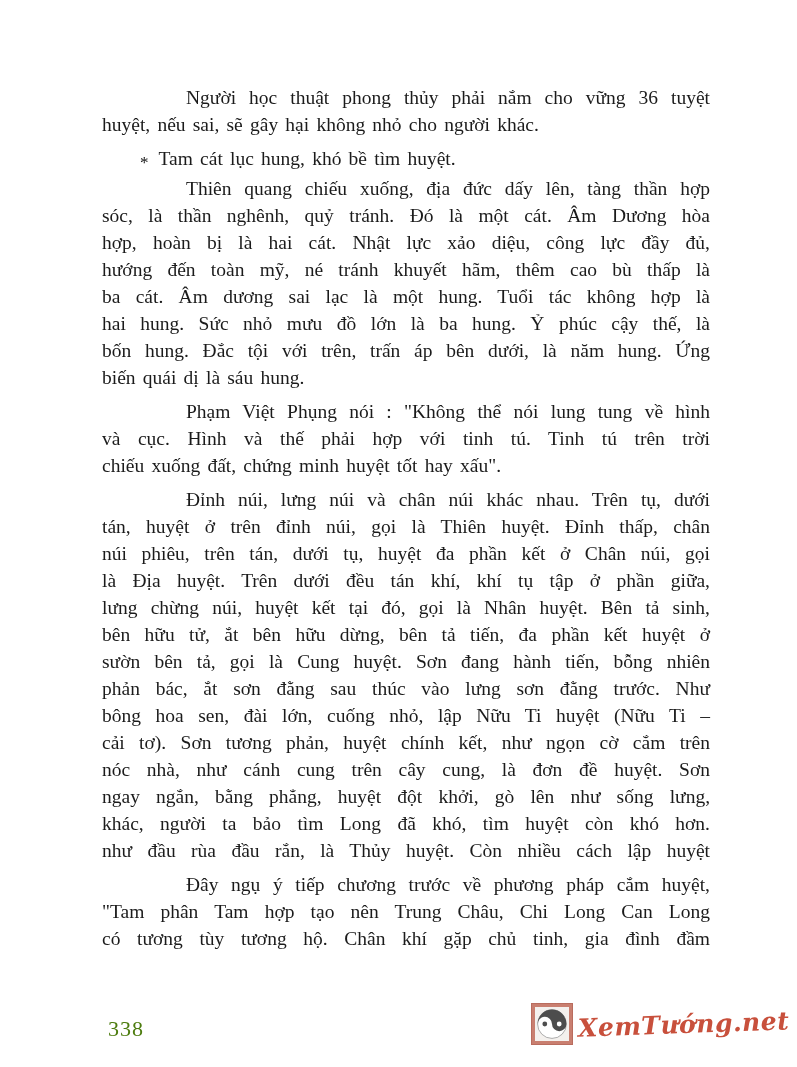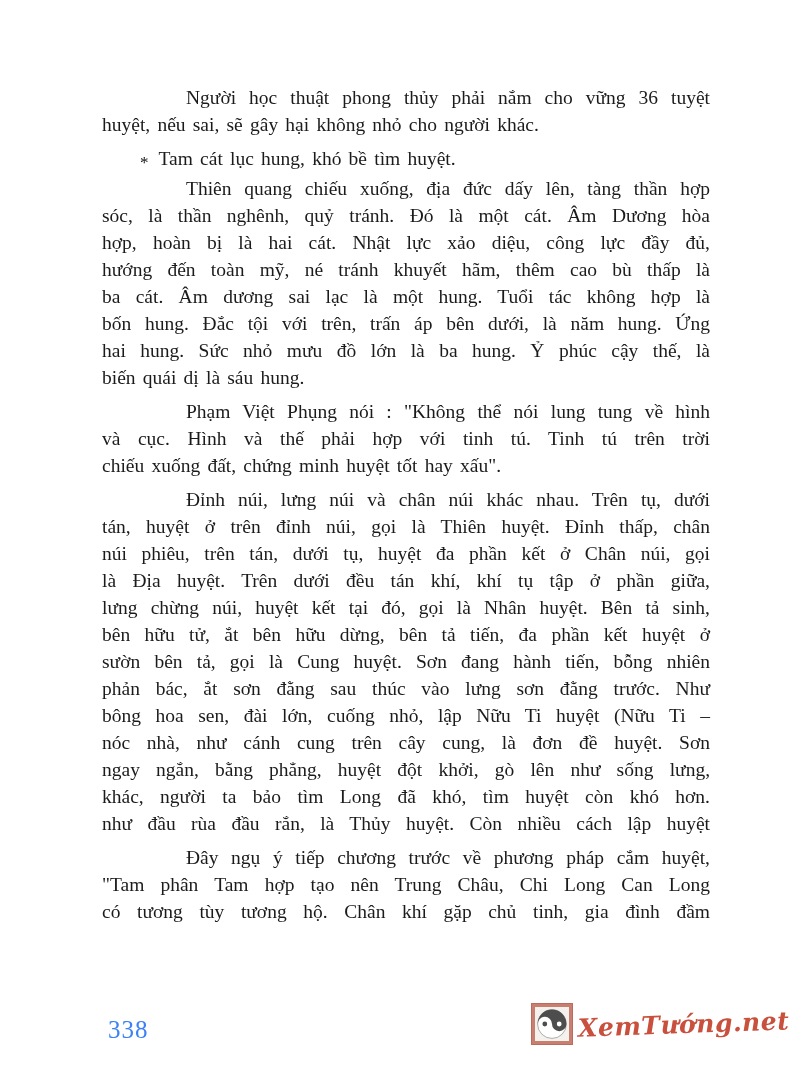--- a/index.html
+++ b/index.html
@@ -37,23 +37,23 @@
     display:inline-block;
     font-size:17px;
     position:relative;
     top:3px;
     margin-right:10px;
     color:#111;
   }
   .page-number{
     position:absolute;
     left:108px;top:1016px;
-    font-size:25px;
+    font-size:22px;
     letter-spacing:1px;
-    color:#3b82f6;
+    color:#4d7c0f;
   }
   .watermark{
     position:absolute;
     right:8px;top:1003px;
     display:flex;
     align-items:center;
     gap:5px;
   }
   .yy-box{
     width:42px;height:42px;
@@ -86,39 +86,40 @@
       <div class="line indent">Người học thuật phong thủy phải nắm cho vững 36 tuyệt</div>
       <div class="line nojust">huyệt, nếu sai, sẽ gây hại không nhỏ cho người khác.</div>
     </div>
     <div class="bullet-row"><span class="bullet-marker">*</span><span>Tam cát lục hung, khó bề tìm huyệt.</span></div>
     <div class="block">
       <div class="line indent">Thiên quang chiếu xuống, địa đức dấy lên, tàng thần hợp</div>
       <div class="line">sóc, là thần nghênh, quỷ tránh. Đó là một cát. Âm Dương hòa</div>
       <div class="line">hợp, hoàn bị là hai cát. Nhật lực xảo diệu, công lực đầy đủ,</div>
       <div class="line">hướng đến toàn mỹ, né tránh khuyết hãm, thêm cao bù thấp là</div>
       <div class="line">ba cát. Âm dương sai lạc là một hung. Tuổi tác không hợp là</div>
+      <div class="line">hai hung. Sức nhỏ mưu đồ lớn là ba hung. Ỷ phúc cậy thế, là</div>
       <div class="line">bốn hung. Đắc tội với trên, trấn áp bên dưới, là năm hung. Ứng</div>
-      <div class="line">hai hung. Sức nhỏ mưu đồ lớn là ba hung. Ỷ phúc cậy thế, là</div>
       <div class="line nojust">biến quái dị là sáu hung.</div>
     </div>
     <div class="block">
       <div class="line indent">Phạm Việt Phụng nói : "Không thể nói lung tung về hình</div>
       <div class="line">và cục. Hình và thế phải hợp với tinh tú. Tinh tú trên trời</div>
       <div class="line nojust">chiếu xuống đất, chứng minh huyệt tốt hay xấu".</div>
     </div>
     <div class="block">
       <div class="line indent">Đỉnh núi, lưng núi và chân núi khác nhau. Trên tụ, dưới</div>
       <div class="line">tán, huyệt ở trên đỉnh núi, gọi là Thiên huyệt. Đỉnh thấp, chân</div>
       <div class="line">núi phiêu, trên tán, dưới tụ, huyệt đa phần kết ở Chân núi, gọi</div>
       <div class="line">là Địa huyệt. Trên dưới đều tán khí, khí tụ tập ở phần giữa,</div>
       <div class="line">lưng chừng núi, huyệt kết tại đó, gọi là Nhân huyệt. Bên tả sinh,</div>
       <div class="line">bên hữu tử, ắt bên hữu dừng, bên tả tiến, đa phần kết huyệt ở</div>
       <div class="line">sườn bên tả, gọi là Cung huyệt. Sơn đang hành tiến, bỗng nhiên</div>
       <div class="line">phản bác, ắt sơn đằng sau thúc vào lưng sơn đằng trước. Như</div>
       <div class="line">bông hoa sen, đài lớn, cuống nhỏ, lập Nữu Ti huyệt (Nữu Ti –</div>
+      <div class="line">cải tơ). Sơn tương phản, huyệt chính kết, như ngọn cờ cắm trên</div>
       <div class="line">nóc nhà, như cánh cung trên cây cung, là đơn đề huyệt. Sơn</div>
       <div class="line">ngay ngắn, bằng phẳng, huyệt đột khởi, gò lên như sống lưng,</div>
       <div class="line">khác, người ta bảo tìm Long đã khó, tìm huyệt còn khó hơn.</div>
       <div class="line">như đầu rùa đầu rắn, là Thủy huyệt. Còn nhiều cách lập huyệt</div>
     </div>
     <div class="block">
       <div class="line indent">Đây ngụ ý tiếp chương trước về phương pháp cắm huyệt,</div>
       <div class="line">"Tam phân Tam hợp tạo nên Trung Châu, Chi Long Can Long</div>
       <div class="line">có tương tùy tương hộ. Chân khí gặp chủ tinh, gia đình đầm</div>
     </div>

